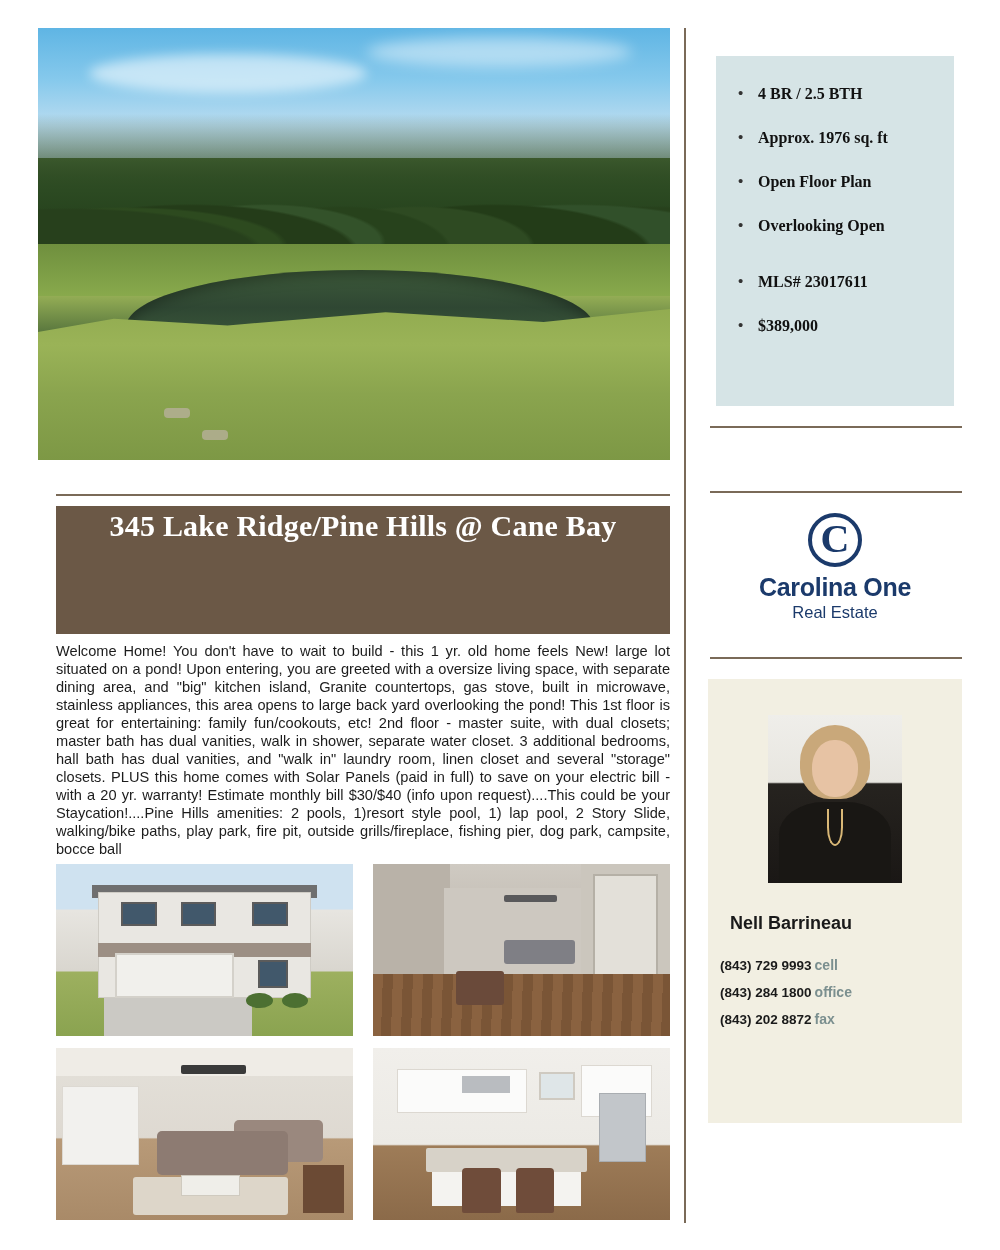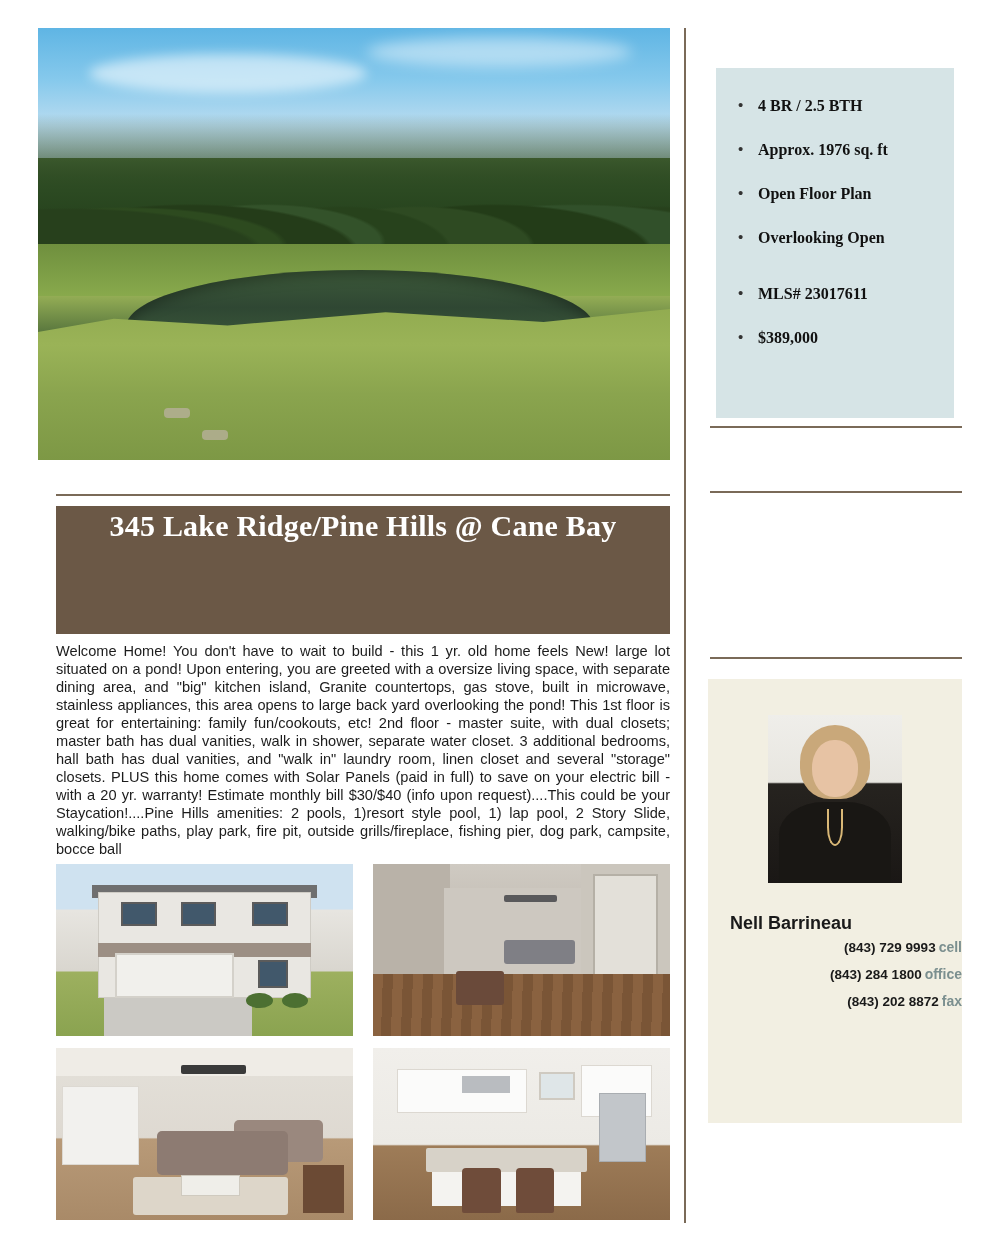--- a/index.html
+++ b/index.html
@@ -222,21 +222,20 @@
 
   
   .feature-box {
     position: absolute;
     left: 8px;
     top: 28px;
     width: 238px;
     height: 350px;
     background: #d6e4e6;
     padding: 28px 14px 14px 14px;
-    margin-top: 12px;
   }
   .feature-list {
     list-style: none;
     margin: 0;
     padding: 0 0 0 28px;
     font-family: "Liberation Serif", serif;
   }
   .feature-list li {
     position: relative;
     font-size: 16px;
@@ -352,26 +351,26 @@
   }
   .agent-name {
     margin-top: 30px;
     text-align: left;
     padding-left: 22px;
     font-size: 18px;
     font-weight: bold;
     color: #1a1a1a;
   }
   .contact-list {
+    margin-top: 18px;
     padding-left: 12px;
     font-size: 13.5px;
     line-height: 26px;
     color: #1a1a1a;
     font-weight: bold;
-    text-align: right;
   }
   .contact-list .lbl {
     color: #7b8f8f;
     font-weight: bold;
     font-size: 14px;
     margin-left: 3px;
   }
   .address {
     margin-top: 22px;
     padding-left: 22px;
@@ -472,20 +471,25 @@
         <li>Open Floor Plan</li>
         <li>Overlooking Open</li>
         <li class="gap-top">MLS# 23017611</li>
         <li>$389,000</li>
       </ul>
     </div>
 
     <div class="rule-a"></div>
     <div class="rule-b"></div>
 
+    <div class="brand">
+      <div class="logo-c"></div>
+      <div class="b-name">Carolina One</div>
+      <div class="b-sub">Real Estate</div>
+    </div>
 
     <div class="rule-c"></div>
 
     <div class="agent-box">
       <div class="agent-photo">
         <div class="hair"></div>
         <div class="face"></div>
         <div class="shoulders"></div>
         <div class="necklace"></div>
       </div>

